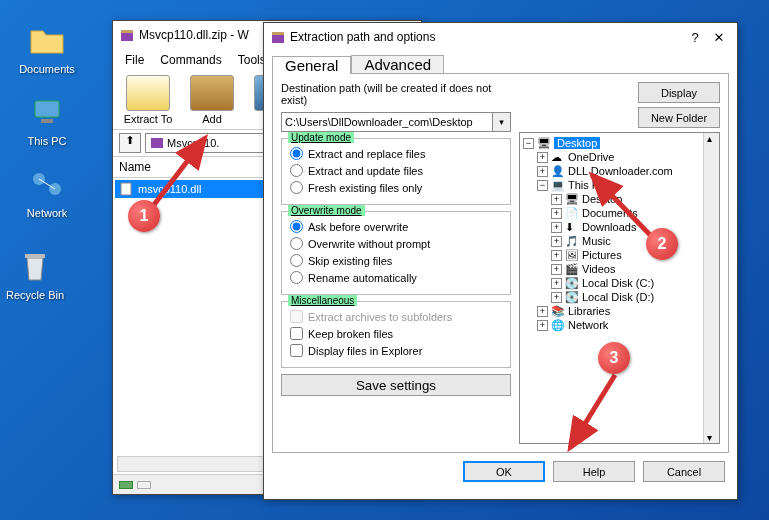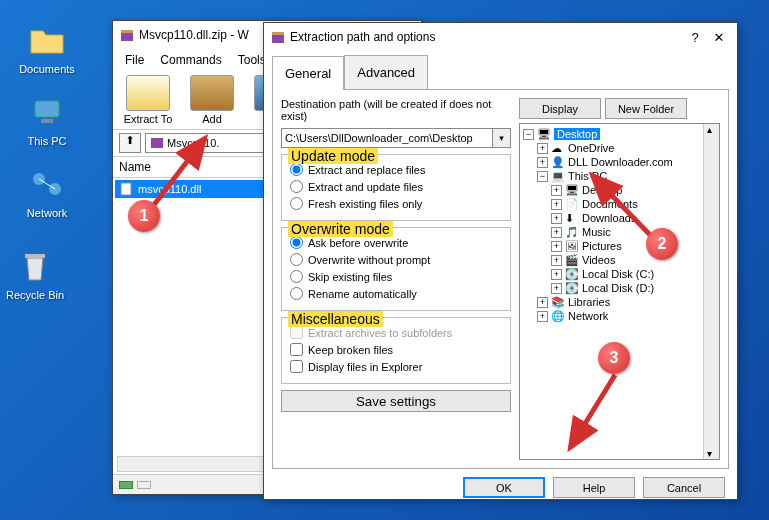--- a/index.html
+++ b/index.html
@@ -32,33 +32,33 @@
 .addr { flex: 1; height: 20px; border: 1px solid #888; display: flex; align-items: center; padding: 0 4px; overflow: hidden; }
 .list-hdr { border-bottom: 1px solid #ccc; padding: 3px 6px; font-size: 12px; }
 .filelist { height: 260px; padding: 2px; }
 .filerow { display: flex; align-items: center; gap: 5px; padding: 2px 4px; }
 .filerow.sel { background: #0a84ff; color: #fff; }
 .statusbar { position: absolute; bottom: 0; left: 0; right: 0; height: 20px; border-top: 1px solid #ccc; background: #f0f0f0; display: flex; align-items: center; padding: 0 6px; gap: 4px; }
 
 
 #dlg { left: 263px; top: 22px; width: 475px; height: 478px; }
 .tabstrip { display: flex; padding: 4px 8px 0; }
-.tab { padding: 9px 12px; border: 1px solid #aaa; border-bottom: none; background: #f0f0f0; font-size: 13px; cursor: pointer; }
+.tab { padding: 0 12px; border: 1px solid #aaa; border-bottom: none; background: #f0f0f0; font-size: 15px; cursor: pointer; }
 .tab.active { background: #fff; position: relative; top: 1px; }
 .tabbody { border: 1px solid #aaa; margin: 0 8px; padding: 8px; height: 380px; display: flex; gap: 8px; }
 .leftcol { width: 230px; display: flex; flex-direction: column; gap: 6px; }
 .rightcol { flex: 1; display: flex; flex-direction: column; gap: 4px; }
 .lbl { font-size: 11px; }
 .combo { display: flex; }
 .combo input { flex: 1; height: 20px; border: 1px solid #888; padding: 0 3px; font-size: 11px; }
 .combo .drop { width: 18px; height: 20px; border: 1px solid #888; border-left: none; background: #eee; text-align: center; font-size: 9px; line-height: 18px; }
 .btn { height: 21px; border: 1px solid #999; background: #e8e8e8; font-size: 11px; padding: 0 10px; cursor: pointer; }
 .btn.wide { width: 82px; }
 .group { border: 1px solid #bbb; padding: 6px 8px 8px; position: relative; }
-.group .gt { position: absolute; top: -7px; left: 6px; background: #fde047; padding: 0 3px; font-size: 14px; }
+.group .gt { position: absolute; top: -7px; left: 6px; background: #86efac; padding: 0 3px; font-size: 10px; text-decoration: underline; }
 .radio, .check { display: flex; align-items: center; gap: 5px; padding: 2px 0; font-size: 11px; }
 .radio input, .check input { margin: 0; }
 .savebtn { width: 100%; height: 22px; border: 1px solid #999; background: #e8e8e8; }
 
 .tree { border: 1px solid #888; flex: 1; padding: 3px; overflow: auto; font-size: 11px; position: relative; }
 .tree .scrl { position: absolute; right: 0; top: 0; bottom: 0; width: 16px; background: #eee; border-left: 1px solid #ccc; }
 .tree .scrl::before { content: "▴"; position: absolute; top: 0; left: 3px; font-size: 10px; }
 .tree .scrl::after { content: "▾"; position: absolute; bottom: 0; left: 3px; font-size: 10px; }
 .tn { display: flex; align-items: center; gap: 3px; padding: 1px 0; white-space: nowrap; }
 .tn .exp { width: 11px; height: 11px; border: 1px solid #888; font-size: 9px; line-height: 9px; text-align: center; }
@@ -235,21 +235,21 @@
         <label class="check">
             <input type="checkbox" style="">
             <span>Display files in Explorer</span>
           </label>
       </div>
 
       <button class="savebtn">Save settings</button>
     </div>
 
     <div class="rightcol">
-      <div style="display:flex; gap:4px;">
+      <div style="display:flex; flex-direction:column; gap:4px;">
         <button class="btn wide" style="align-self:flex-end;">Display</button>
         <button class="btn wide" style="align-self:flex-end;">New Folder</button>
       </div>
       <div class="tree">
         <div class="scrl"></div>
         <div class="tn sel">
             <span class="exp">−</span>
             <span class="tico2">🖥</span>
             <span class="lblt">Desktop</span>
           </div>

